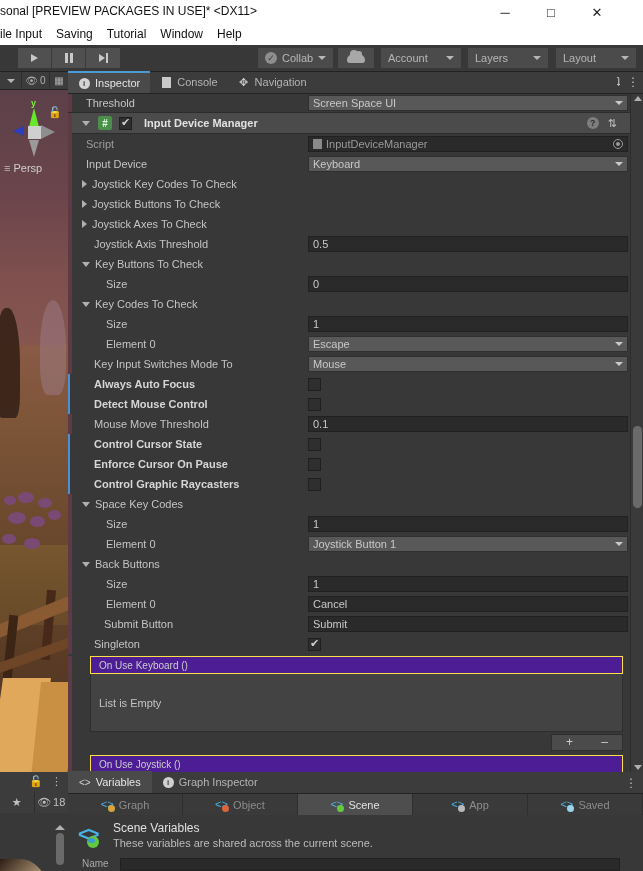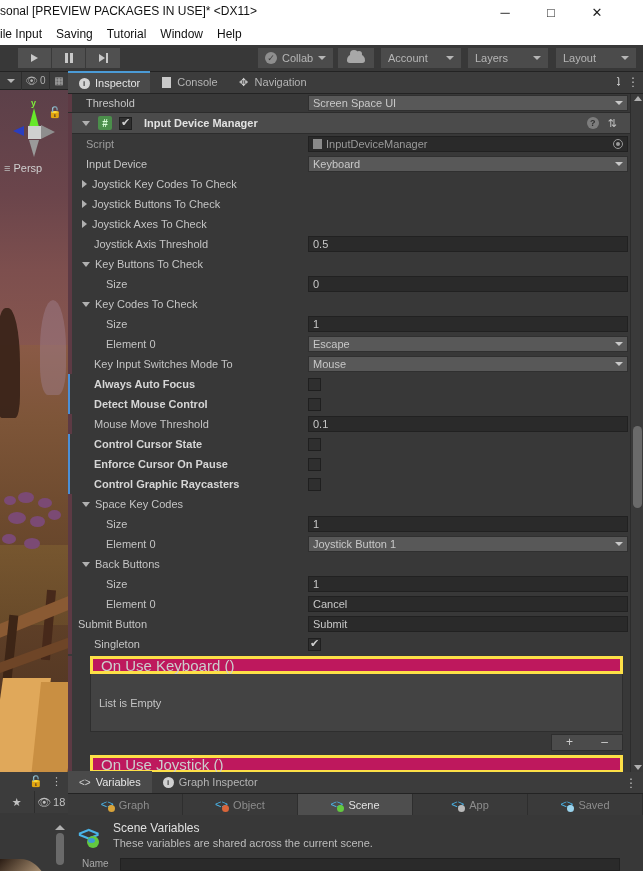--- a/index.html
+++ b/index.html
@@ -166,21 +166,21 @@
   .fold-o { border-left:4px solid transparent;border-right:4px solid transparent;border-top:5px solid #b0b0b0; }
 
   
   #comp-header { position:relative; height:22px; background:#4b4b4b; border-top:1px solid #2c2c2c; border-bottom:1px solid #2c2c2c; display:flex; align-items:center; }
   #comp-header .title { font-size:11px; font-weight:bold; color:#e2e2e2; }
   .script-badge { width:14px;height:14px;background:#4b8f4b;color:#d8ffd8;display:flex;align-items:center;justify-content:center;font-size:10px;font-weight:bold;border-radius:2px; }
   .hdr-right { position:absolute; right:6px; display:flex; gap:9px; align-items:center; color:#c0c0c0; font-size:11px; }
   .q-ico { width:12px;height:12px;border-radius:50%;background:#7d7d7d;color:#303030;display:flex;align-items:center;justify-content:center;font-size:9px;font-weight:bold; }
 
   
-  .evt-header { position:relative; height:18px; background:#be185d; border:3px solid #fde047; display:flex; align-items:center; padding-left:8px; font-size:15px; color:#cdcdcd; }
+  .evt-header { position:relative; height:18px; background:#4c1d95; border:1px solid #fde047; display:flex; align-items:center; padding-left:8px; font-size:10px; color:#cdcdcd; }
   .evt-body { position:relative; height:58px; background:#434343; border:1px solid #2e2e2e; border-top:none; display:flex; align-items:center; padding-left:8px; font-size:11px; color:#c4c4c4; }
   .evt-foot { position:relative; height:20px; display:flex; justify-content:flex-end; align-items:center; }
   .evt-btns { width:72px; height:17px; background:#4b4b4b; border:1px solid #2e2e2e; display:flex; }
   .evt-btns span { flex:1; display:flex; align-items:center; justify-content:center; color:#cfcfcf; font-size:12px; }
 
   
   #insp-scroll { position:absolute; right:0; top:22px; width:13px; height:678px; background:#3a3a3a; border-left:1px solid #2c2c2c; }
   #insp-scroll .sb-up { position:absolute; top:2px; left:3px; width:0;height:0;border-left:4px solid transparent;border-right:4px solid transparent;border-bottom:5px solid #b0b0b0; }
   #insp-scroll .sb-dn { position:absolute; bottom:2px; left:3px; width:0;height:0;border-left:4px solid transparent;border-right:4px solid transparent;border-top:5px solid #b0b0b0; }
   #insp-scroll .sb-thumb { position:absolute; left:2px; top:332px; width:9px; height:82px; background:#6a6a6a; border-radius:5px; }
@@ -540,21 +540,21 @@
         </div>
         <div class="row">
           <span class="ovr-purple"></span>
           <span class="lbl" style="margin-left: 38px;">Element 0</span>
           <span class="field">
             <span>Cancel</span>
           </span>
         </div>
         <div class="row">
           <span class="ovr-purple"></span>
-          <span class="lbl" style="margin-left: 10px;">Submit Button</span>
+          <span class="lbl" style="margin-left: 36px;">Submit Button</span>
           <span class="field">
             <span>Submit</span>
           </span>
         </div>
         <div class="row">
           <span class="ovr-purple"></span>
           <span class="lbl" style="margin-left: 26px;">Singleton</span>
           <span class="cb checked"></span>
         </div>
       </div>

